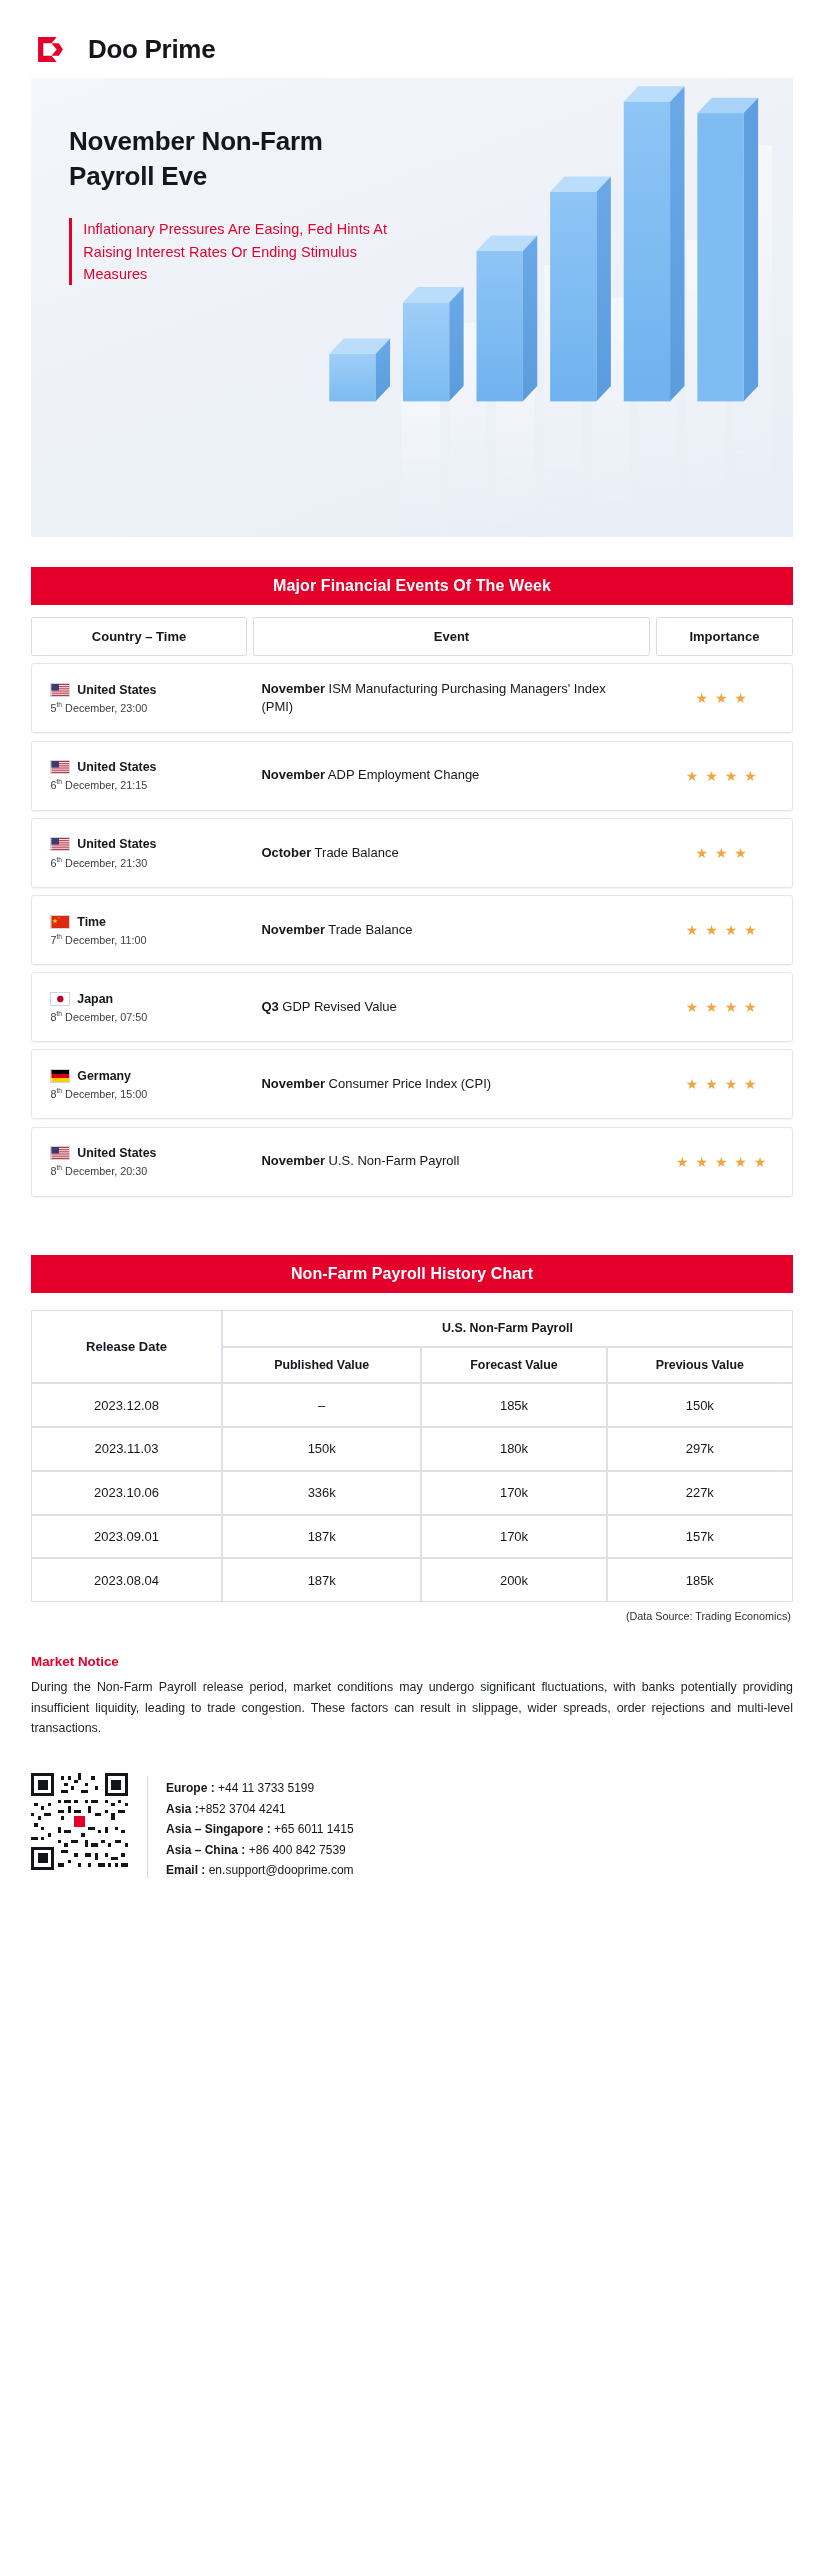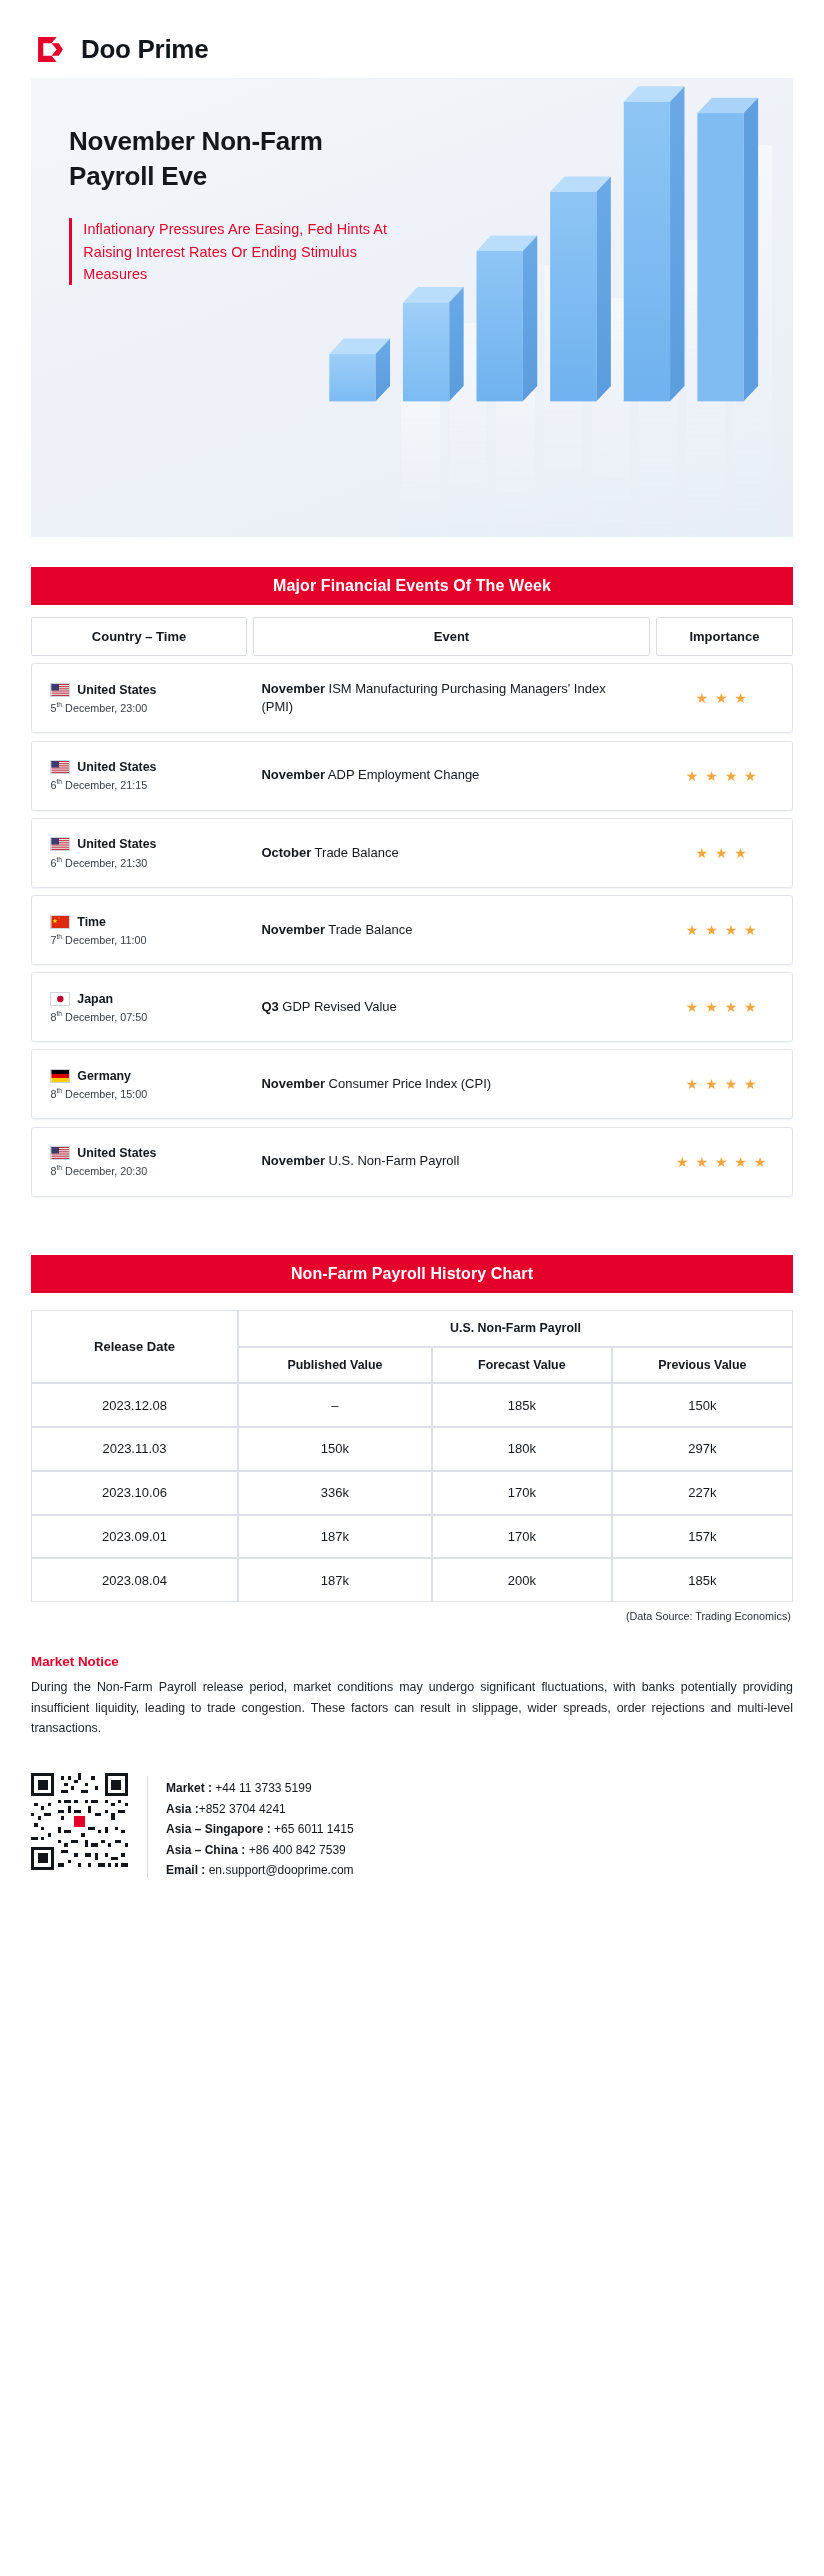--- a/index.html
+++ b/index.html
@@ -20,21 +20,21 @@
     background: #ffffff;
     position: relative;
     padding: 0;
   }
 
   
   .logo-bar {
     padding: 31px 0 0 36px;
     display: flex;
     align-items: center;
-    gap: 16px;
+    gap: 23px;
     height: 67px;
   }
   .logo-mark {
     width: 29px; height: 29px;
     position: relative;
     flex: 0 0 auto;
   }
   .logo-mark svg { display: block; }
   .logo-text {
     font-size: 26px;
@@ -220,21 +220,21 @@
     text-align: center;
     color: #14181d;
   }
   .history-table thead th {
     font-size: 12.4px;
     font-weight: bold;
     padding: 10.3px 4.1px;
     background: #ffffff;
   }
   .history-table .th-release {
-    width: 207px;
+    width: 191px;
     font-size: 13px;
   }
   .history-table tbody td {
     font-size: 13px;
     padding: 13.4px 4.1px;
     background: #ffffff;
   }
   .source-note {
     text-align: right;
     font-size: 10.8px;
@@ -691,21 +691,21 @@
           <rect x="20" y="27" width="2" height="1"></rect>
           <rect x="23" y="27" width="1" height="1"></rect>
         <rect x="25" y="27" width="1" height="1"></rect>
           <rect x="27" y="27" width="2" height="1"></rect>
       </g>
       <rect x="12" y="12" width="5" height="5" fill="#ffffff"></rect>
       <rect x="13" y="13" width="3" height="3" fill="#e4002b"></rect>
     </svg>
     <div class="divider-v"></div>
     <div class="contacts">
-      <div><b>Market :</b><span> +44 11 3733 5199</span></div>
+      <div><b>Europe :</b><span> +44 11 3733 5199</span></div>
       <div><b>Asia :</b><span>+852 3704 4241</span></div>
       <div><b>Asia – Singapore :</b><span> +65 6011 1415</span></div>
       <div><b>Asia – China :</b><span> +86 400 842 7539</span></div>
       <div><b>Email :</b><span> en.support@dooprime.com</span></div>
     </div>
   </div>
 
 </div>
 
 

